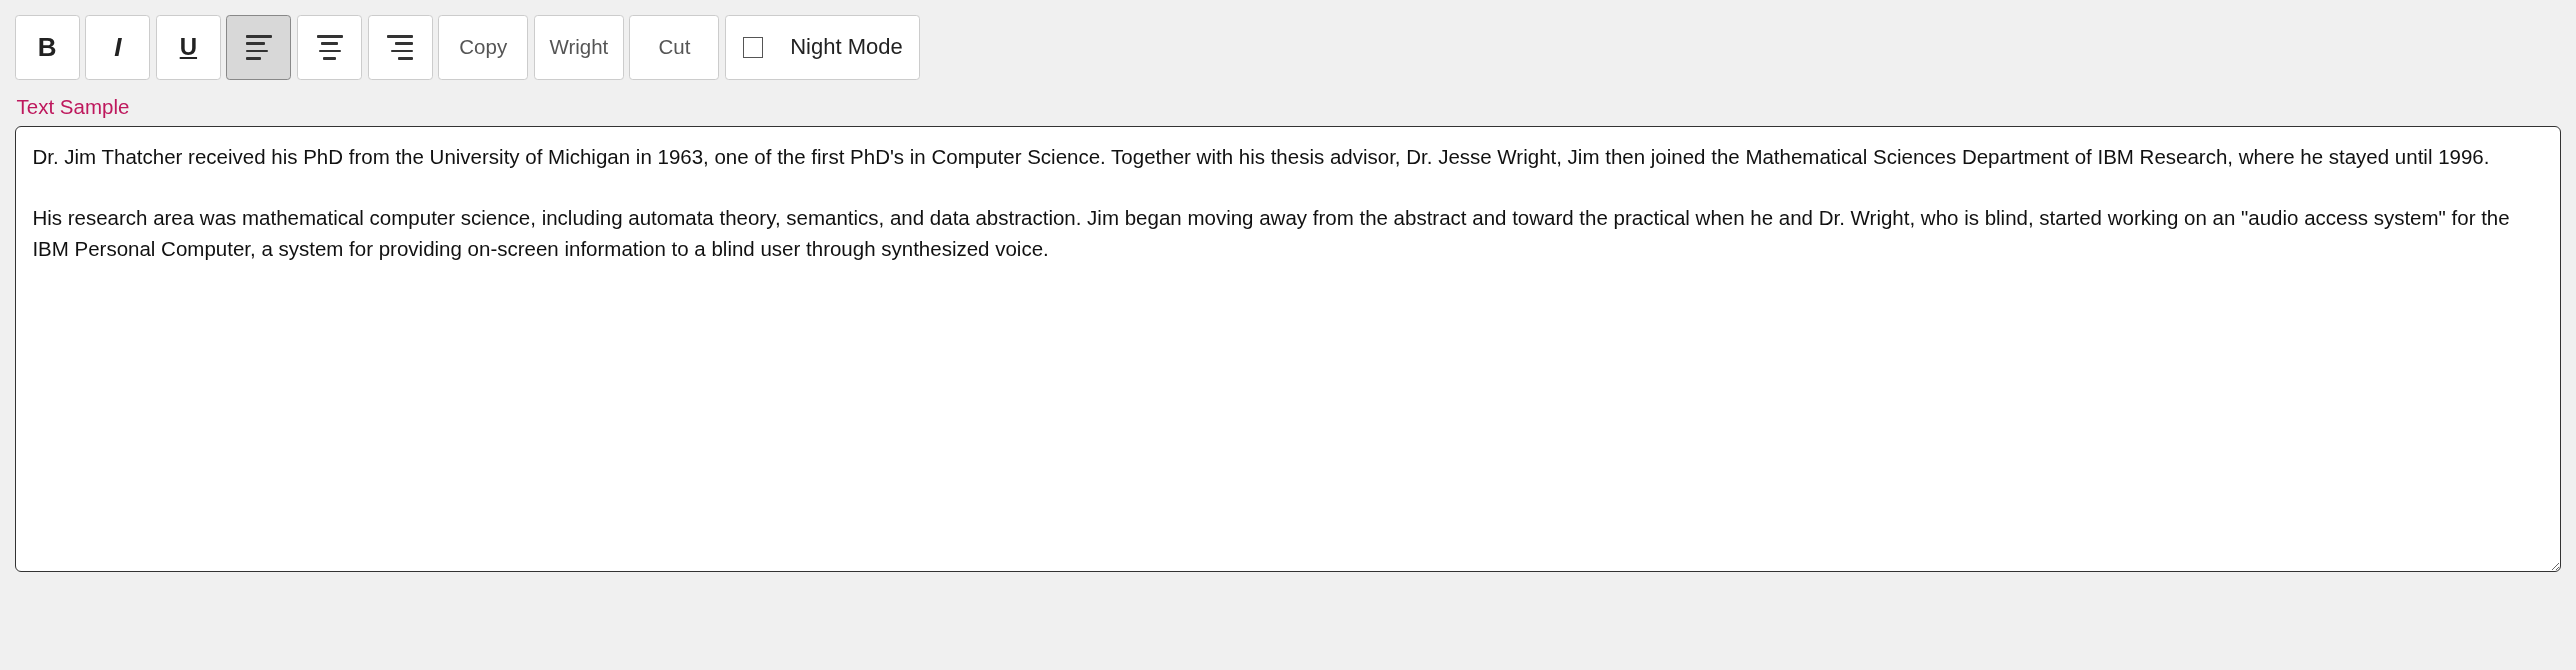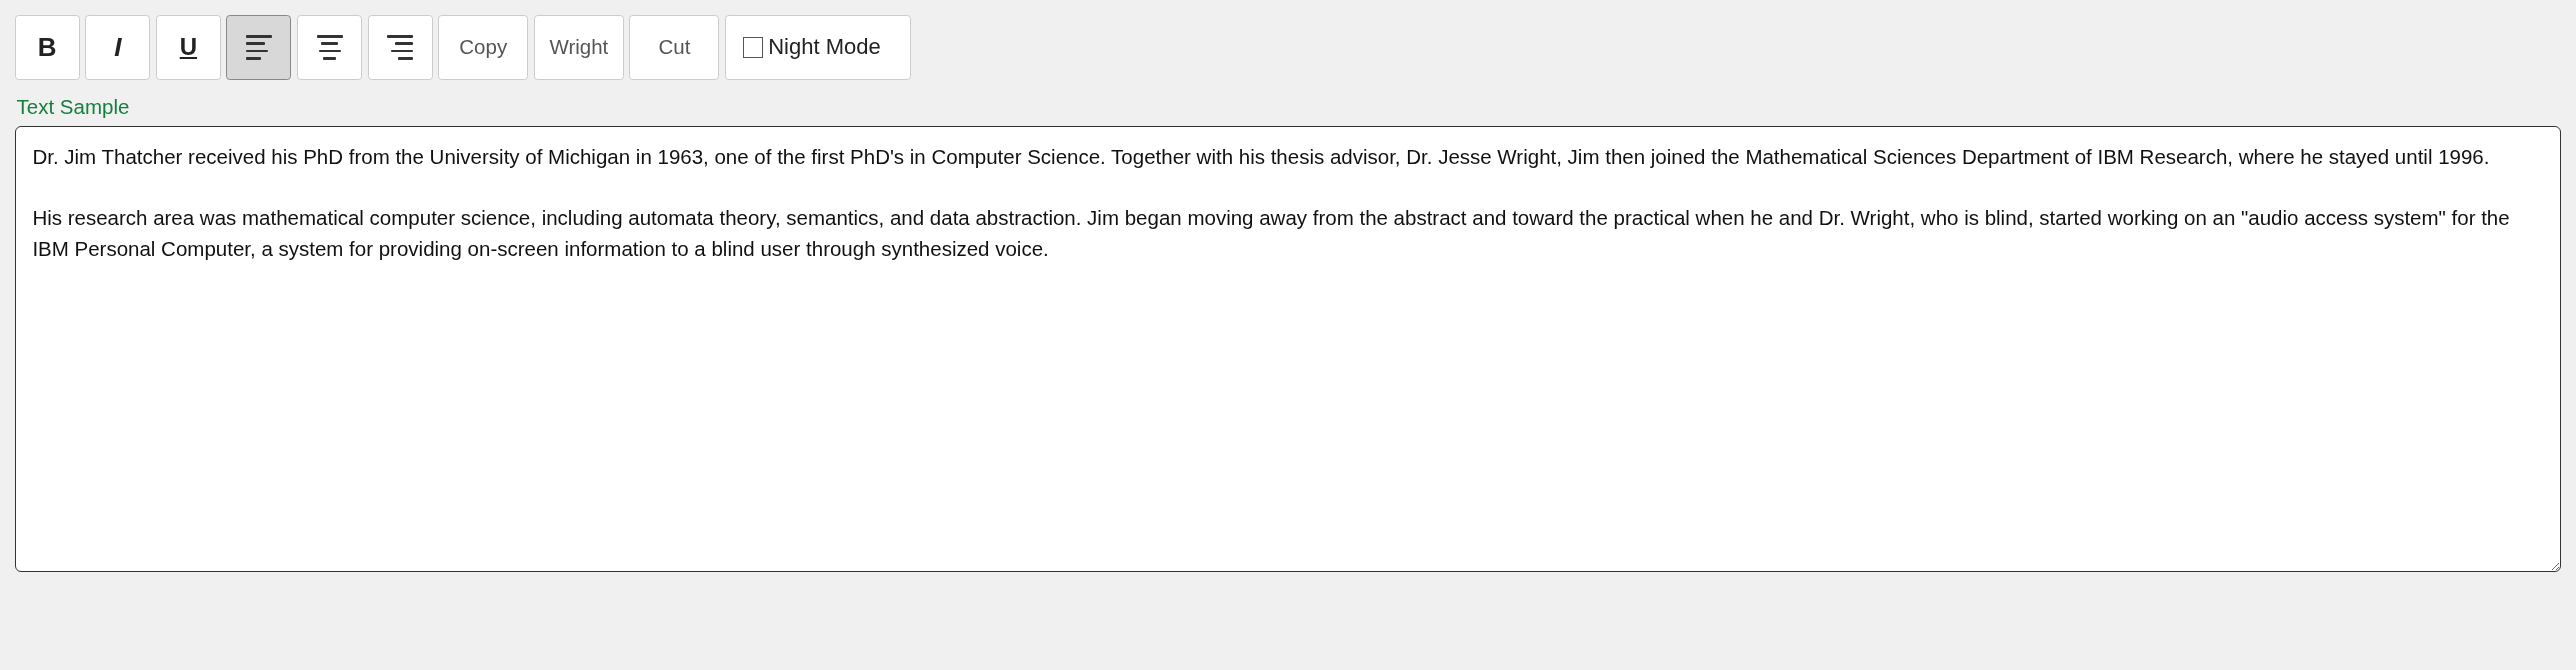--- a/index.html
+++ b/index.html
@@ -62,21 +62,21 @@
       width: 90px;
     }
 
     .align-btn {
       font-size: 20.5px;
     }
 
     .night-mode-container {
       display: flex;
       align-items: center;
-      gap: 5px;
+      gap: 27px;
       padding: 7.4px 16.7px;
       border: 1.9px solid #ccc;
       border-radius: 3.7px;
       background: #fff;
       cursor: pointer;
       height: 65px;
       min-width: 186px;
     }
 
     .night-mode-checkbox {
@@ -95,21 +95,21 @@
       color: #222;
     }
 
     .editor-section {
       background: #f0f0f0;
       padding: 0 3.7px;
     }
 
     .editor-label {
       font-size: 20.5px;
-      color: #15803d;
+      color: #be185d;
       margin-bottom: 7.4px;
       padding-left: 1.9px;
     }
 
     .text-editor {
       width: 100%;
       min-height: 446px;
       border: 1.9px solid #333;
       border-radius: 6px;
       background: #fff;

